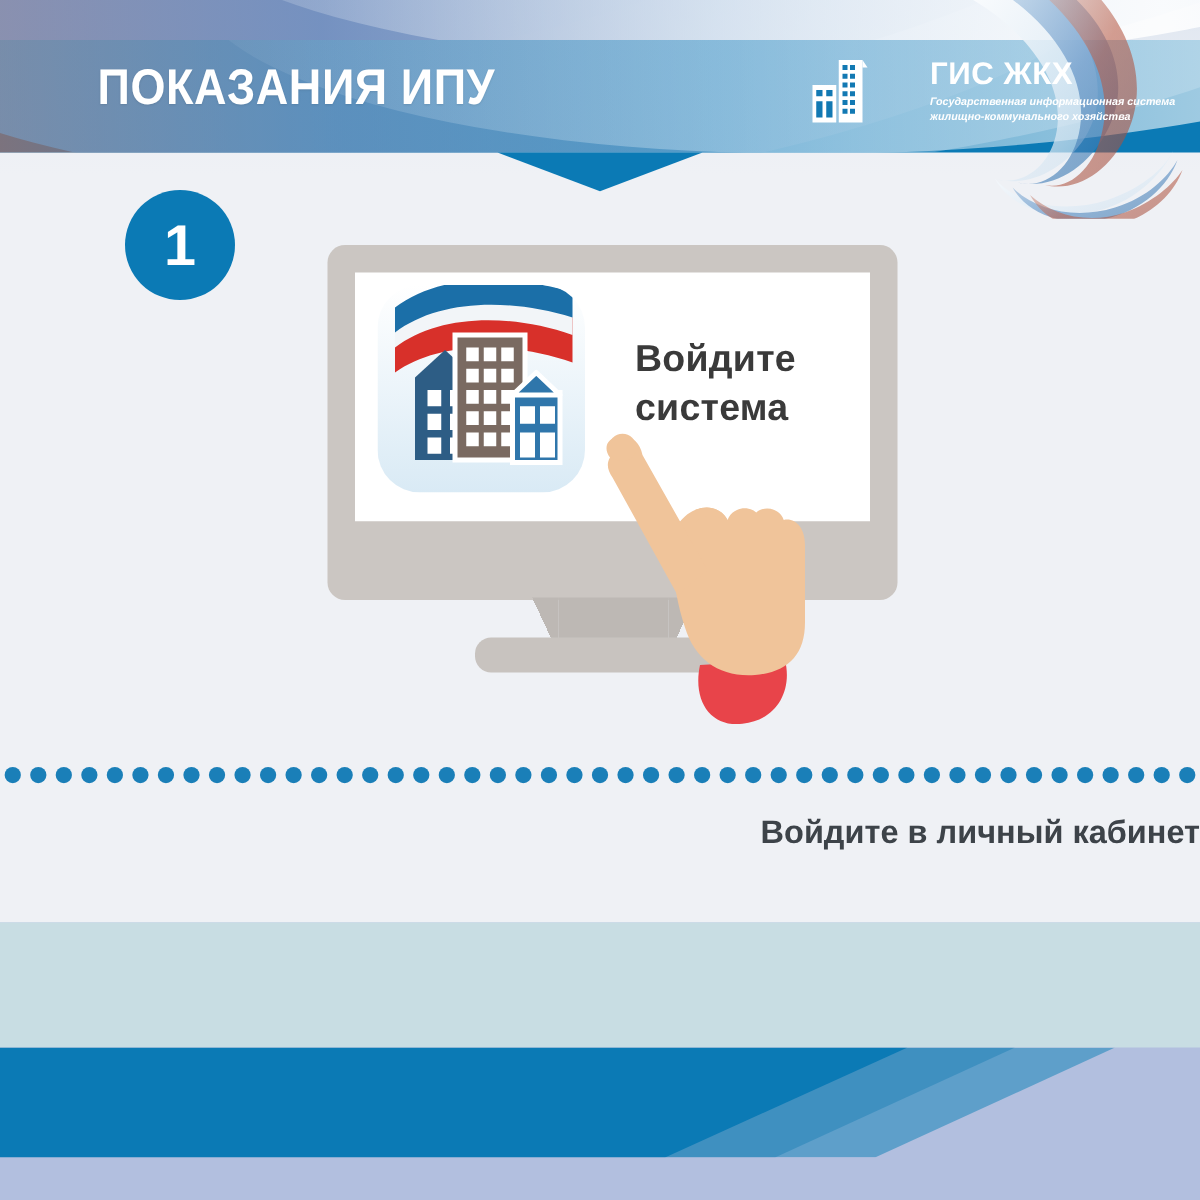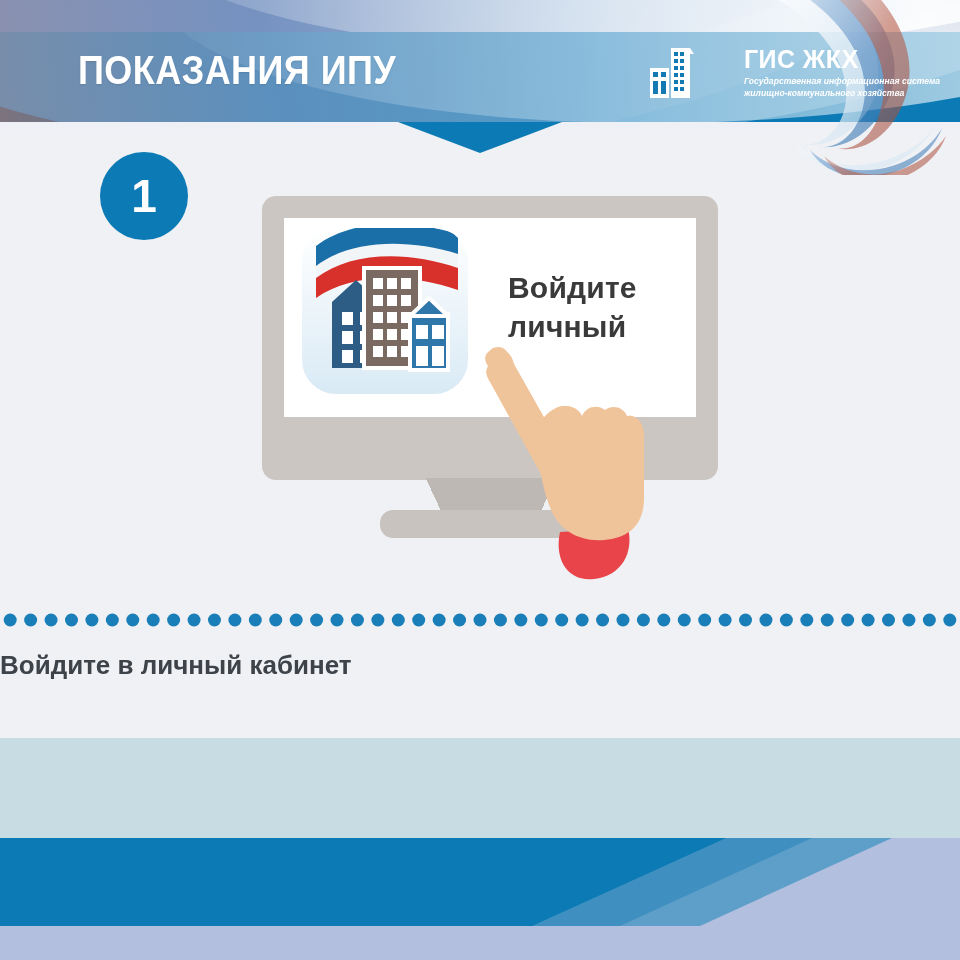--- a/index.html
+++ b/index.html
@@ -256,21 +256,21 @@
     width: 960px; height: 14px;
     z-index: 4;
     display: block;
   }
 
   
   .caption {
     position: absolute;
     left: 0; top: 648px;
     width: 960px;
-    text-align: left;
+    text-align: right;
     z-index: 4;
     color: #3d4349;
     font-size: 26px;
     font-weight: bold;
     line-height: 1.32;
   }
 
   
   .band-lav {
     position: absolute;
@@ -465,21 +465,21 @@
         <rect x="114" y="97" width="12" height="14"></rect>
         <rect x="130" y="97" width="12" height="14"></rect>
         <rect x="114" y="118" width="12" height="20"></rect>
         <rect x="130" y="118" width="12" height="20"></rect>
       </g>
     </g>
   </svg>
 
   <div class="screen-label">
     <div>Войдите</div>
-    <div>личный</div>
+    <div>система</div>
   </div>
 
   <svg class="hand" viewBox="0 0 200 240">
 
     <path d="M88,186 L156,182 C162,206 150,230 122,233 C96,236 82,214 88,186 Z" fill="#e8444a"></path>
 
     <path d="M66,104 C62,84 70,68 84,62 C96,57 106,62 110,70
              C114,60 126,58 133,64 C140,58 152,61 155,70
              C164,68 172,76 172,90 L172,152
              C172,178 158,192 132,194 C104,196 84,182 76,156

